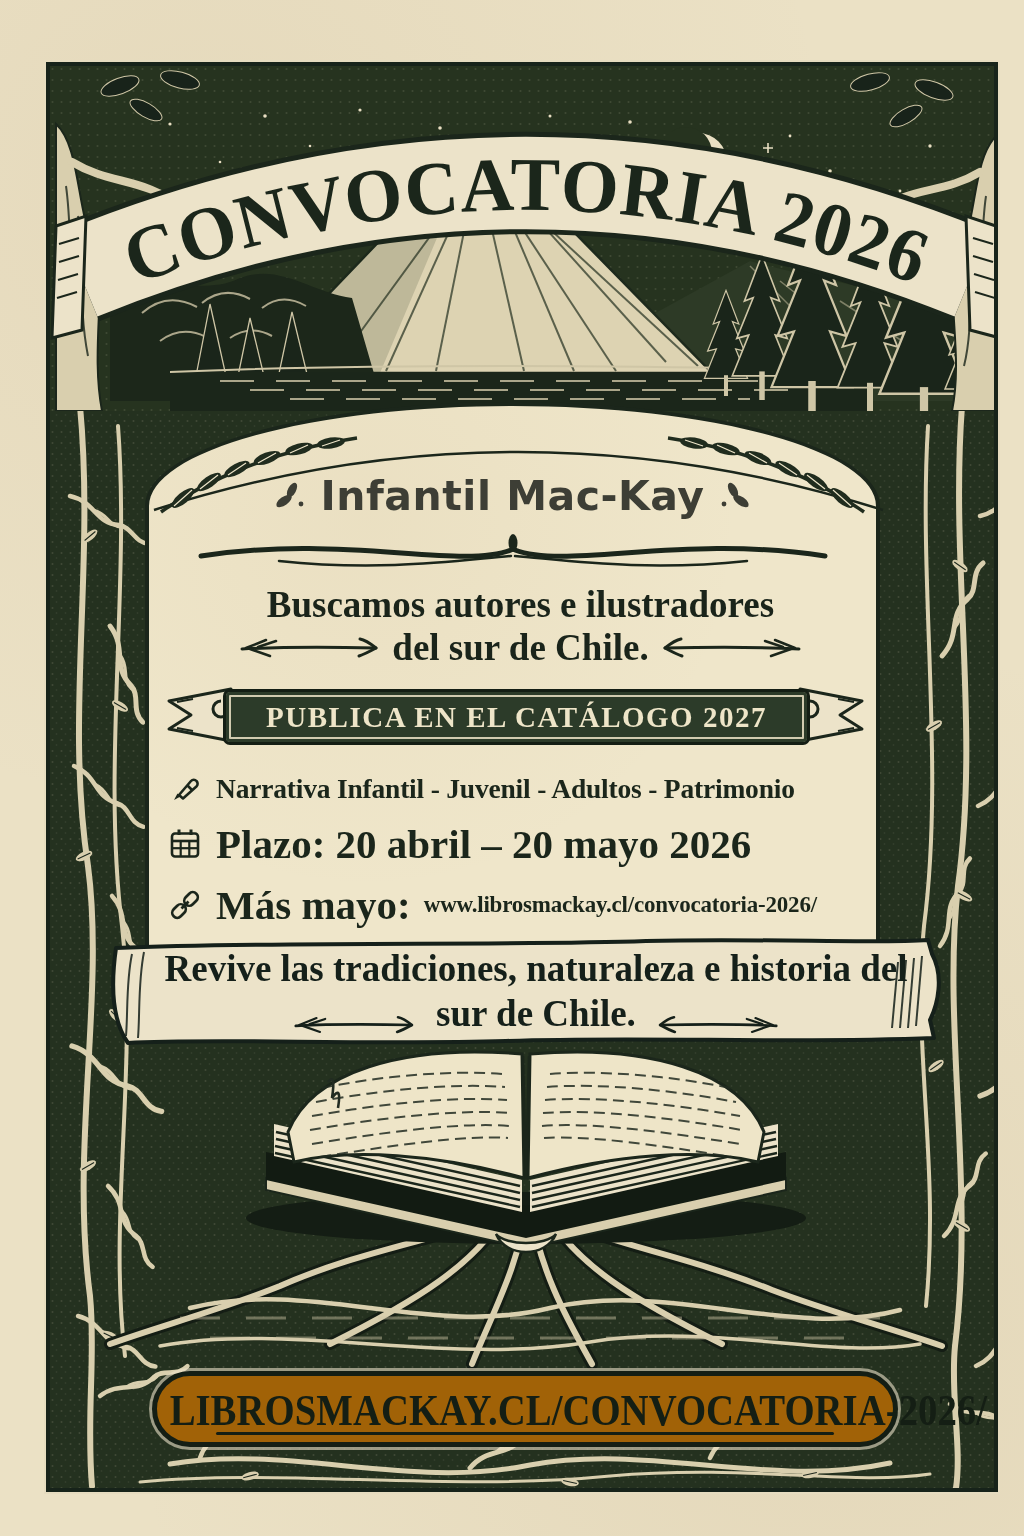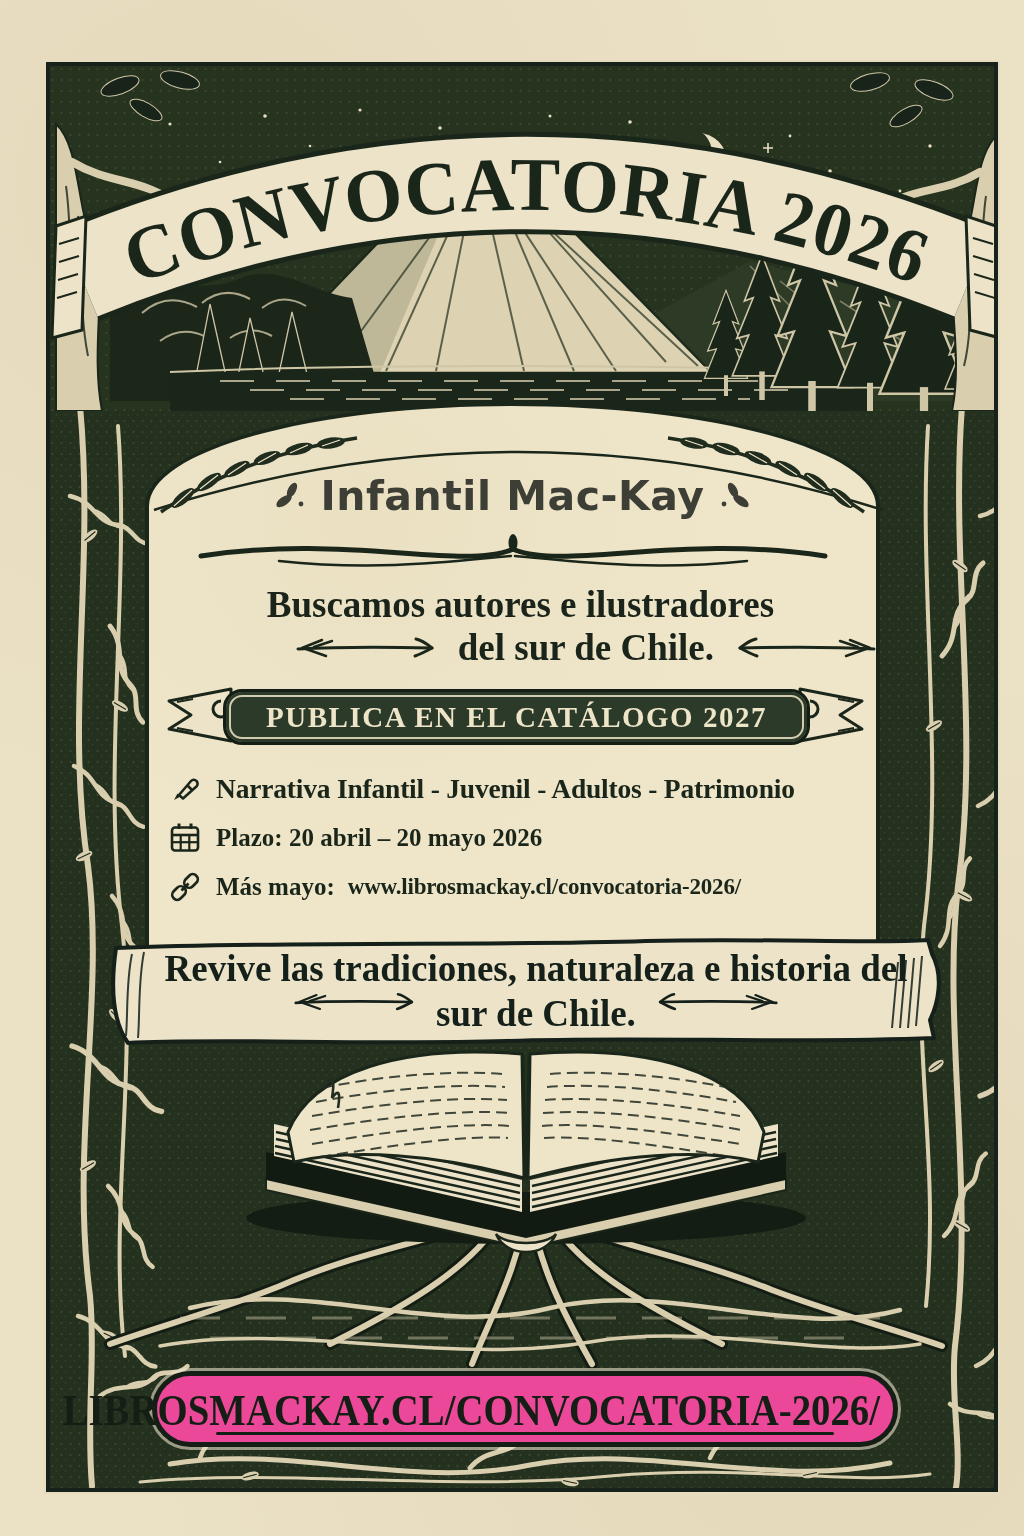--- a/index.html
+++ b/index.html
@@ -28,50 +28,50 @@
     box-sizing:border-box;}
   .panel .inner-arc{position:absolute;left:1px;top:2px;width:737px;height:104px;pointer-events:none;}
   .sprig{position:absolute;top:12px;width:212px;height:112px;}
   .sprig.left{left:4px;}
   .sprig.right{right:4px;transform:scaleX(-1);}
 
   .brand-row{position:relative;margin-top:66px;display:flex;justify-content:center;align-items:center;gap:14px;}
   .brand-text{font-family:"DejaVu Sans",sans-serif;font-weight:bold;font-size:41px;color:#3d3e35;letter-spacing:.5px;}
   .divider{display:block;margin:10px auto 0;}
   .headline{margin-top:10px;text-align:center;color:#1a241a;font-weight:bold;font-size:37px;line-height:1.15;padding-left:16px;}
-  .headline .line2{display:flex;justify-content:flex-end;align-items:center;gap:12px;}
+  .headline .line2{display:flex;justify-content:center;align-items:center;gap:2px;}
   .arrow{flex:none;}
   .arrow.mirror{transform:scaleX(-1);}
 
   .ribbon-row{position:relative;margin-top:18px;height:62px;}
   .ribbon-band{position:absolute;left:74px;right:66px;top:2px;height:50px;background:#2c3b29;
-    border:3px solid #141e14;border-radius:19px;display:flex;align-items:center;justify-content:center;
+    border:3px solid #141e14;border-radius:7px;display:flex;align-items:center;justify-content:center;
     box-shadow:inset 0 0 0 3px #2c3b29, inset 0 0 0 5px rgba(238,229,200,.85);}
   .ribbon-band span{color:#eee5c8;font-weight:bold;font-size:29px;letter-spacing:1.5px;}
   .ribbon-tail{position:absolute;top:-2px;}
   .ribbon-tail.left{left:14px;}
   .ribbon-tail.right{right:8px;transform:scaleX(-1);}
 
   .info-list{list-style:none;margin:22px 0 0;padding:0 10px 0 18px;text-align:center;}
   .info-list li{display:flex;align-items:center;gap:13px;margin-bottom:13px;color:#1b261b;}
   .info-list .txt{font-weight:bold;font-size:27.5px;letter-spacing:-0.2px;white-space:nowrap;}
-  .info-list .txt.big{font-size:25px;letter-spacing:0;}
+  .info-list .txt.big{font-size:41px;letter-spacing:0;}
   .info-list .url{font-weight:bold;font-size:23px;letter-spacing:-0.2px;white-space:nowrap;}
   .icon{flex:none;}
 
   
   .scroll-banner{position:absolute;left:36px;top:866px;width:868px;height:118px;z-index:4;}
   .scroll-banner .bg{position:absolute;left:0;top:0;}
   .scroll-text{position:absolute;left:16px;top:0;width:100%;height:100%;display:flex;flex-direction:column;
     align-items:center;justify-content:center;gap:2px;color:#15201a;font-weight:bold;font-size:37px;}
-  .scroll-text .line2{display:flex;align-items:flex-start;gap:12px;}
+  .scroll-text .line2{display:flex;align-items:flex-end;gap:12px;}
 
   
-  .footer-bar{position:absolute;left:102px;width:746px;top:1305px;height:76px;z-index:4;background:#ec4899;
-    border:5px solid #141e14;border-radius:40px;display:flex;align-items:center;justify-content:flex-end;
+  .footer-bar{position:absolute;left:102px;width:746px;top:1305px;height:76px;z-index:4;background:#a16207;
+    border:5px solid #141e14;border-radius:40px;display:flex;align-items:center;justify-content:flex-start;
     box-sizing:border-box;box-shadow:0 0 0 3px rgba(236,227,201,.6);}
   .footer-bar::after{content:"";position:absolute;left:8%;right:8%;bottom:7px;height:3px;background:#141e14;border-radius:2px;}
   .footer-text{font-weight:bold;font-size:40px;color:#141e14;letter-spacing:0;transform:scaleY(1.12) scaleX(0.97);white-space:nowrap;}
 </style>
 </head>
 <body>
 
 <div class="poster">
   <div class="frame">
 

